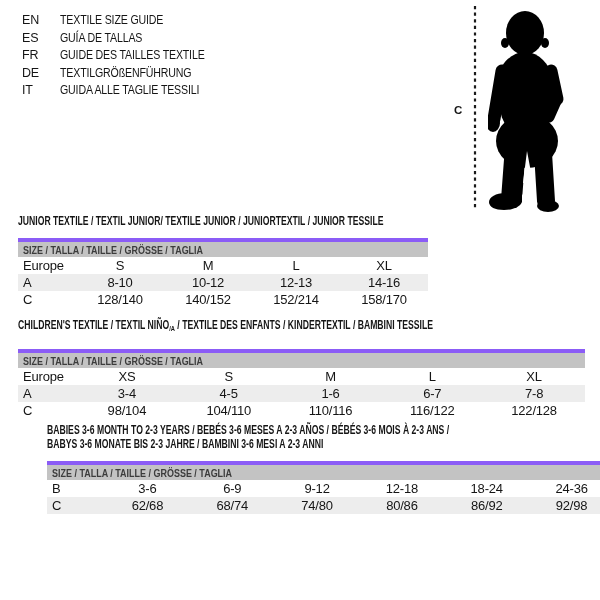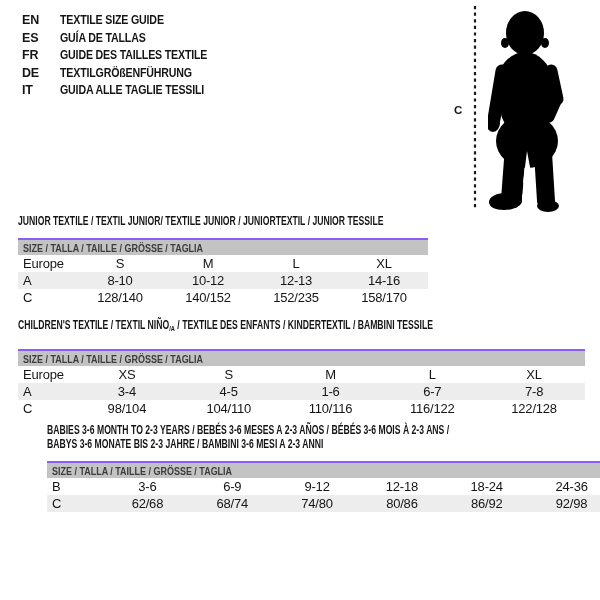--- a/index.html
+++ b/index.html
@@ -1,39 +1,39 @@
 <!DOCTYPE html>
 <html><head>
 <meta charset="utf-8">
 <style>
   html,body{margin:0;padding:0;background:#fff;}
   .page{position:relative;width:600px;height:600px;background:#ffffff;overflow:hidden;
         font-family:"Liberation Sans",sans-serif;color:#151515;}
 
   
   .lang-list{position:absolute;left:22px;top:12px;}
-  .lang-row{display:flex;align-items:baseline;font-weight:bold;font-size:12.5px;line-height:17.5px;white-space:nowrap;}
+  .lang-row{display:flex;align-items:baseline;font-weight:normal;font-size:12.5px;line-height:17.5px;white-space:nowrap;}
   .lang-code{width:38px;letter-spacing:-0.2px;}
   .lang-label{display:inline-block;transform:scaleX(0.85);transform-origin:0 50%;letter-spacing:-0.2px;}
 
   
   .figure{position:absolute;left:450px;top:4px;width:140px;height:212px;}
   .measure-line{position:absolute;left:23px;top:2px;}
   .measure-label{position:absolute;left:4px;top:100px;font-weight:bold;font-size:11.5px;}
   .silhouette{position:absolute;left:38px;top:1px;}
 
   
   .sec{position:absolute;left:18px;}
   .sec1{top:214px;width:410px;}
   .sec2{top:318px;width:567px;}
   .sec3{top:423px;width:567px;margin-left:29px;}
   .section-title{font-weight:bold;font-size:12px;line-height:14px;white-space:nowrap;
                  transform:scaleX(0.72);transform-origin:0 0;}
   .title-sub{font-size:8px;vertical-align:-2px;}
-  .band{border-top:2px solid #8b5cf6;background:#c3c3c3;height:15px;padding-left:5px;
+  .band{border-top:4px solid #8b5cf6;background:#c3c3c3;height:15px;padding-left:5px;
         display:flex;align-items:center;}
   .sec1 .band{margin-top:10px;}
   .sec2 .band{margin-top:13px;}
   .sec3 .band{margin-top:10px;}
   .band span{display:inline-block;font-weight:bold;font-size:11.5px;color:#3c3c3c;white-space:nowrap;
              transform:scaleX(0.78);transform-origin:0 50%;}
   table.size-table{border-collapse:collapse;table-layout:fixed;width:100%;}
   table.size-table td{font-size:13px;height:17px;padding:0;text-align:center;letter-spacing:-0.2px;}
   table.size-table td.lbl{text-align:left;padding-left:5px;}
   tr.stripe td{background:#ededed;}
@@ -127,21 +127,21 @@
         <td class="lbl">A</td>
         <td>8-10</td>
         <td>10-12</td>
         <td>12-13</td>
         <td>14-16</td>
       </tr>
       <tr>
         <td class="lbl">C</td>
         <td>128/140</td>
         <td>140/152</td>
-        <td>152/235</td>
+        <td>152/214</td>
         <td>158/170</td>
       </tr>
     </tbody>
       </table>
   </div>
 
   <div class="sec sec2">
     <div class="section-title"><span>CHILDREN'S TEXTILE / TEXTIL NIÑO</span><span class="title-sub">/A</span><span> / TEXTILE DES ENFANTS / KINDERTEXTIL / BAMBINI TESSILE</span></div>
     <div class="band">
       <span>SIZE / TALLA / TAILLE / GRÖSSE / TAGLIA</span>

